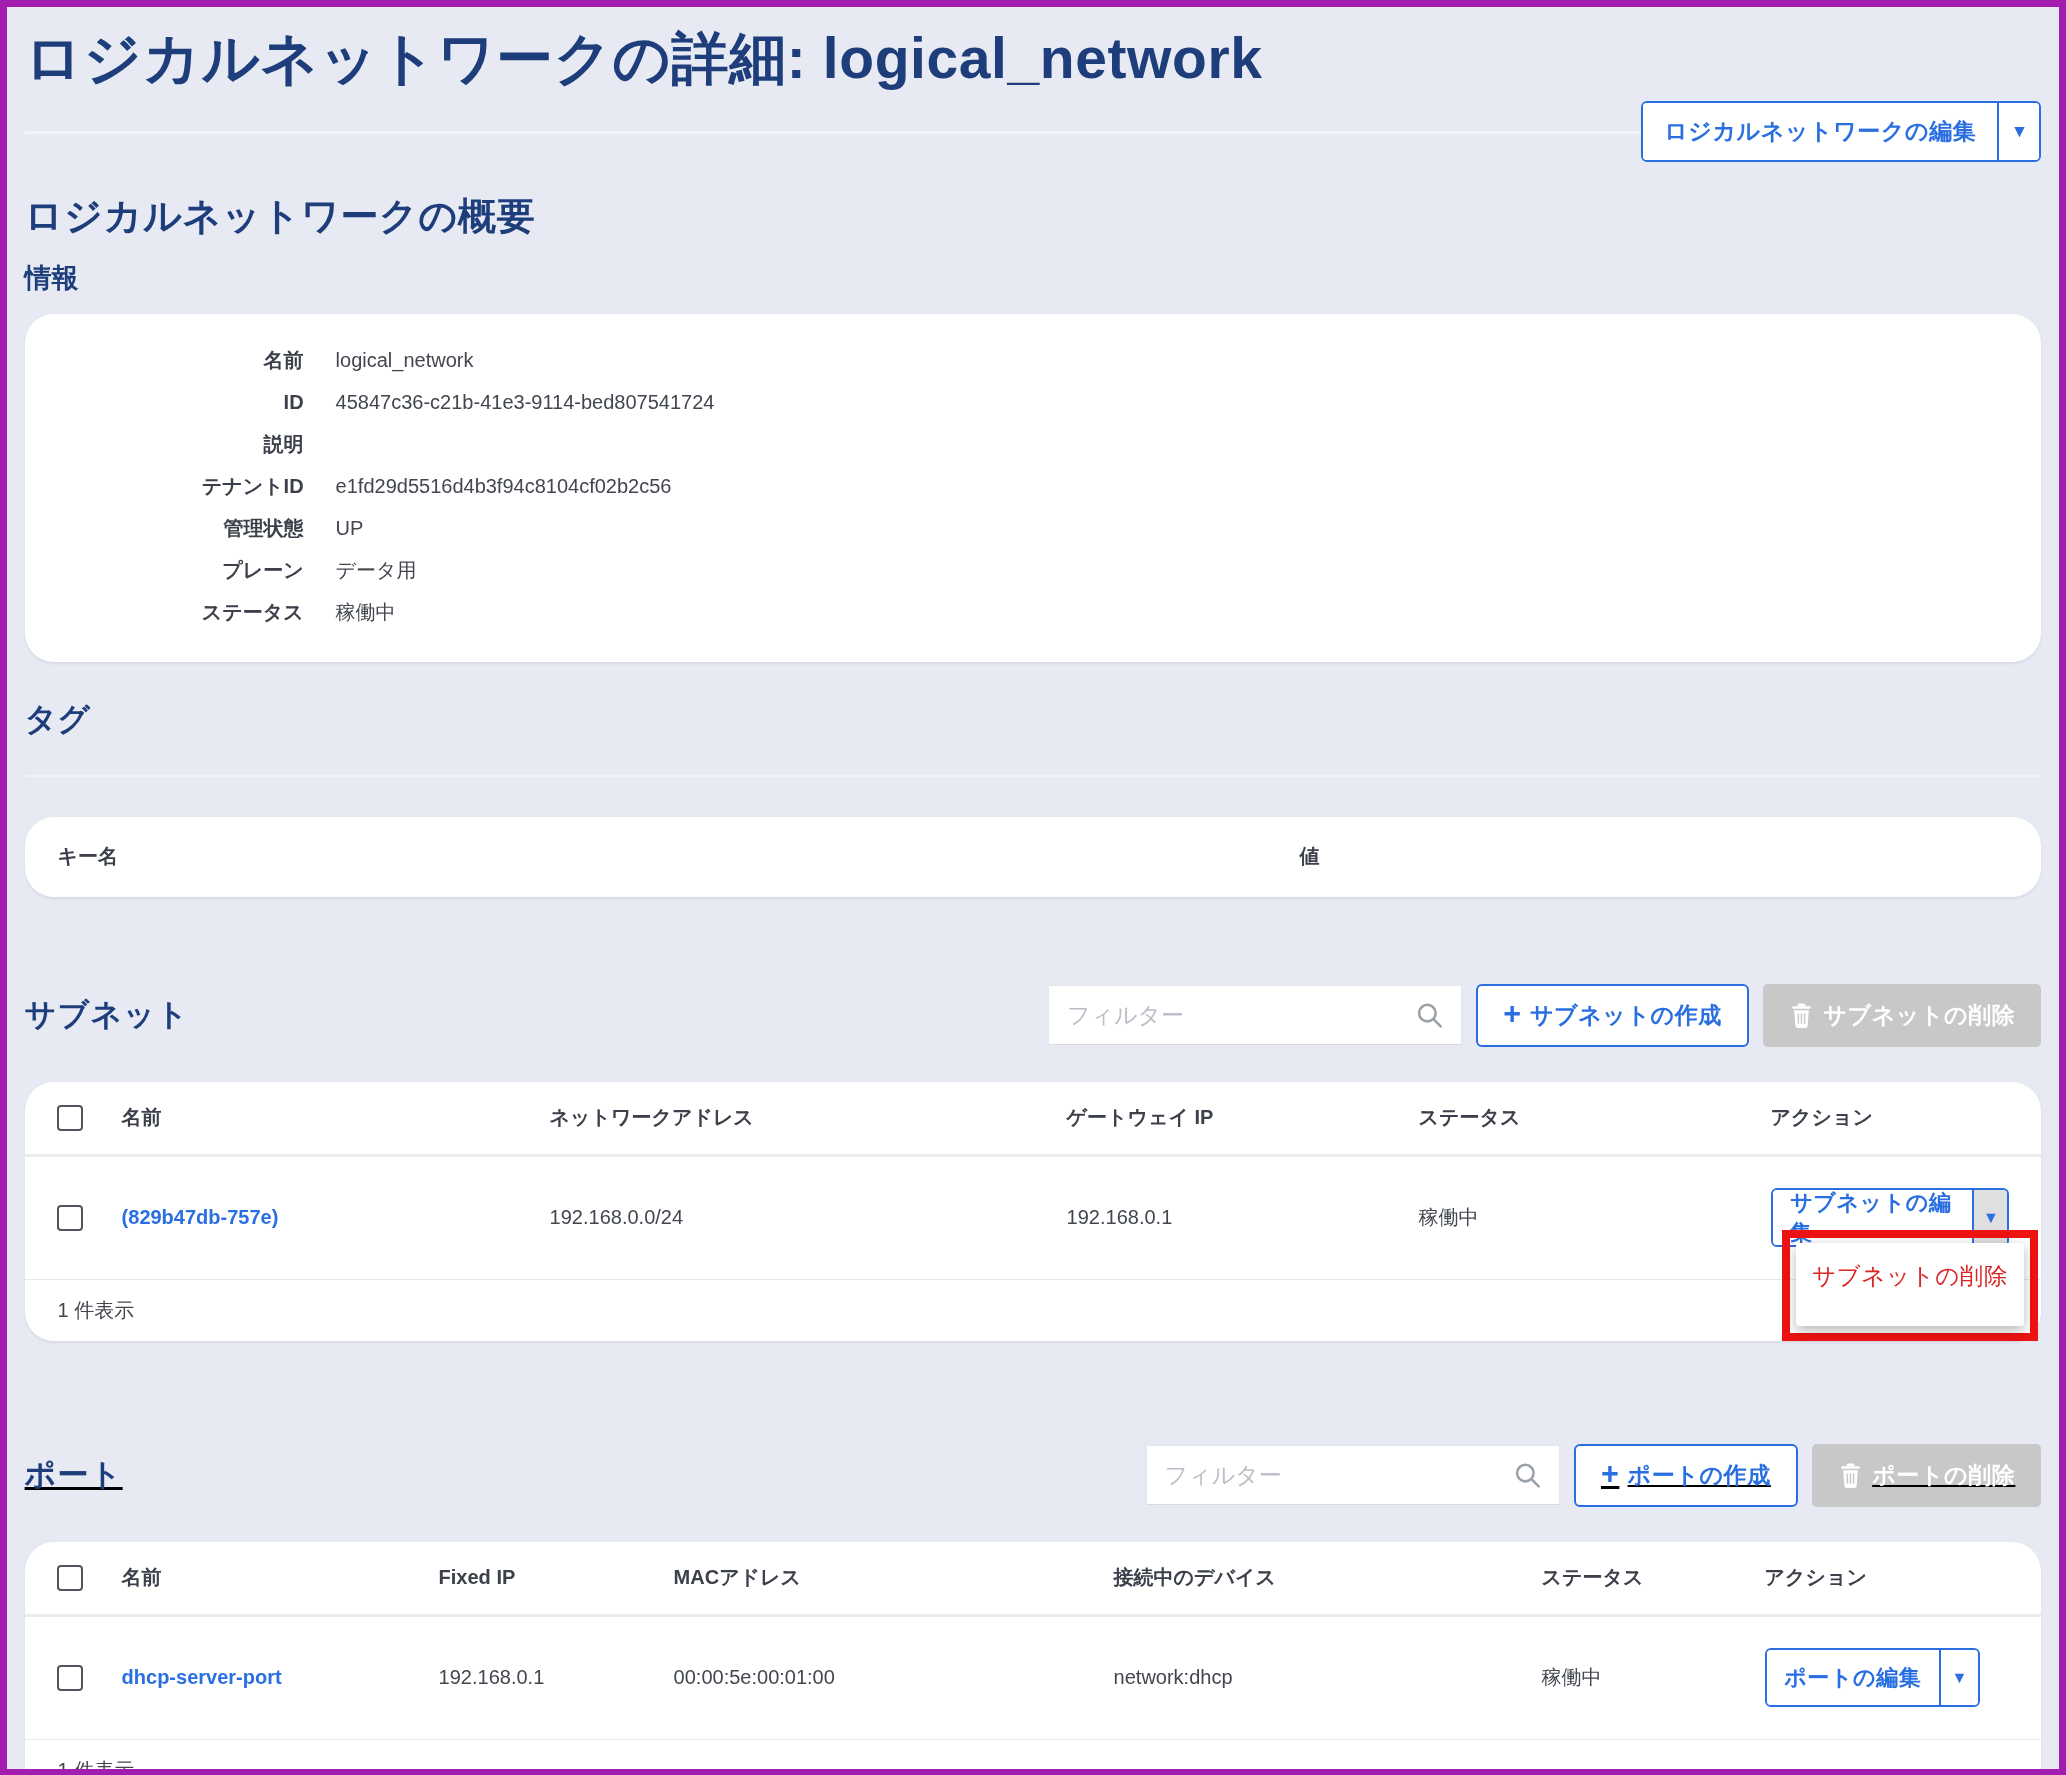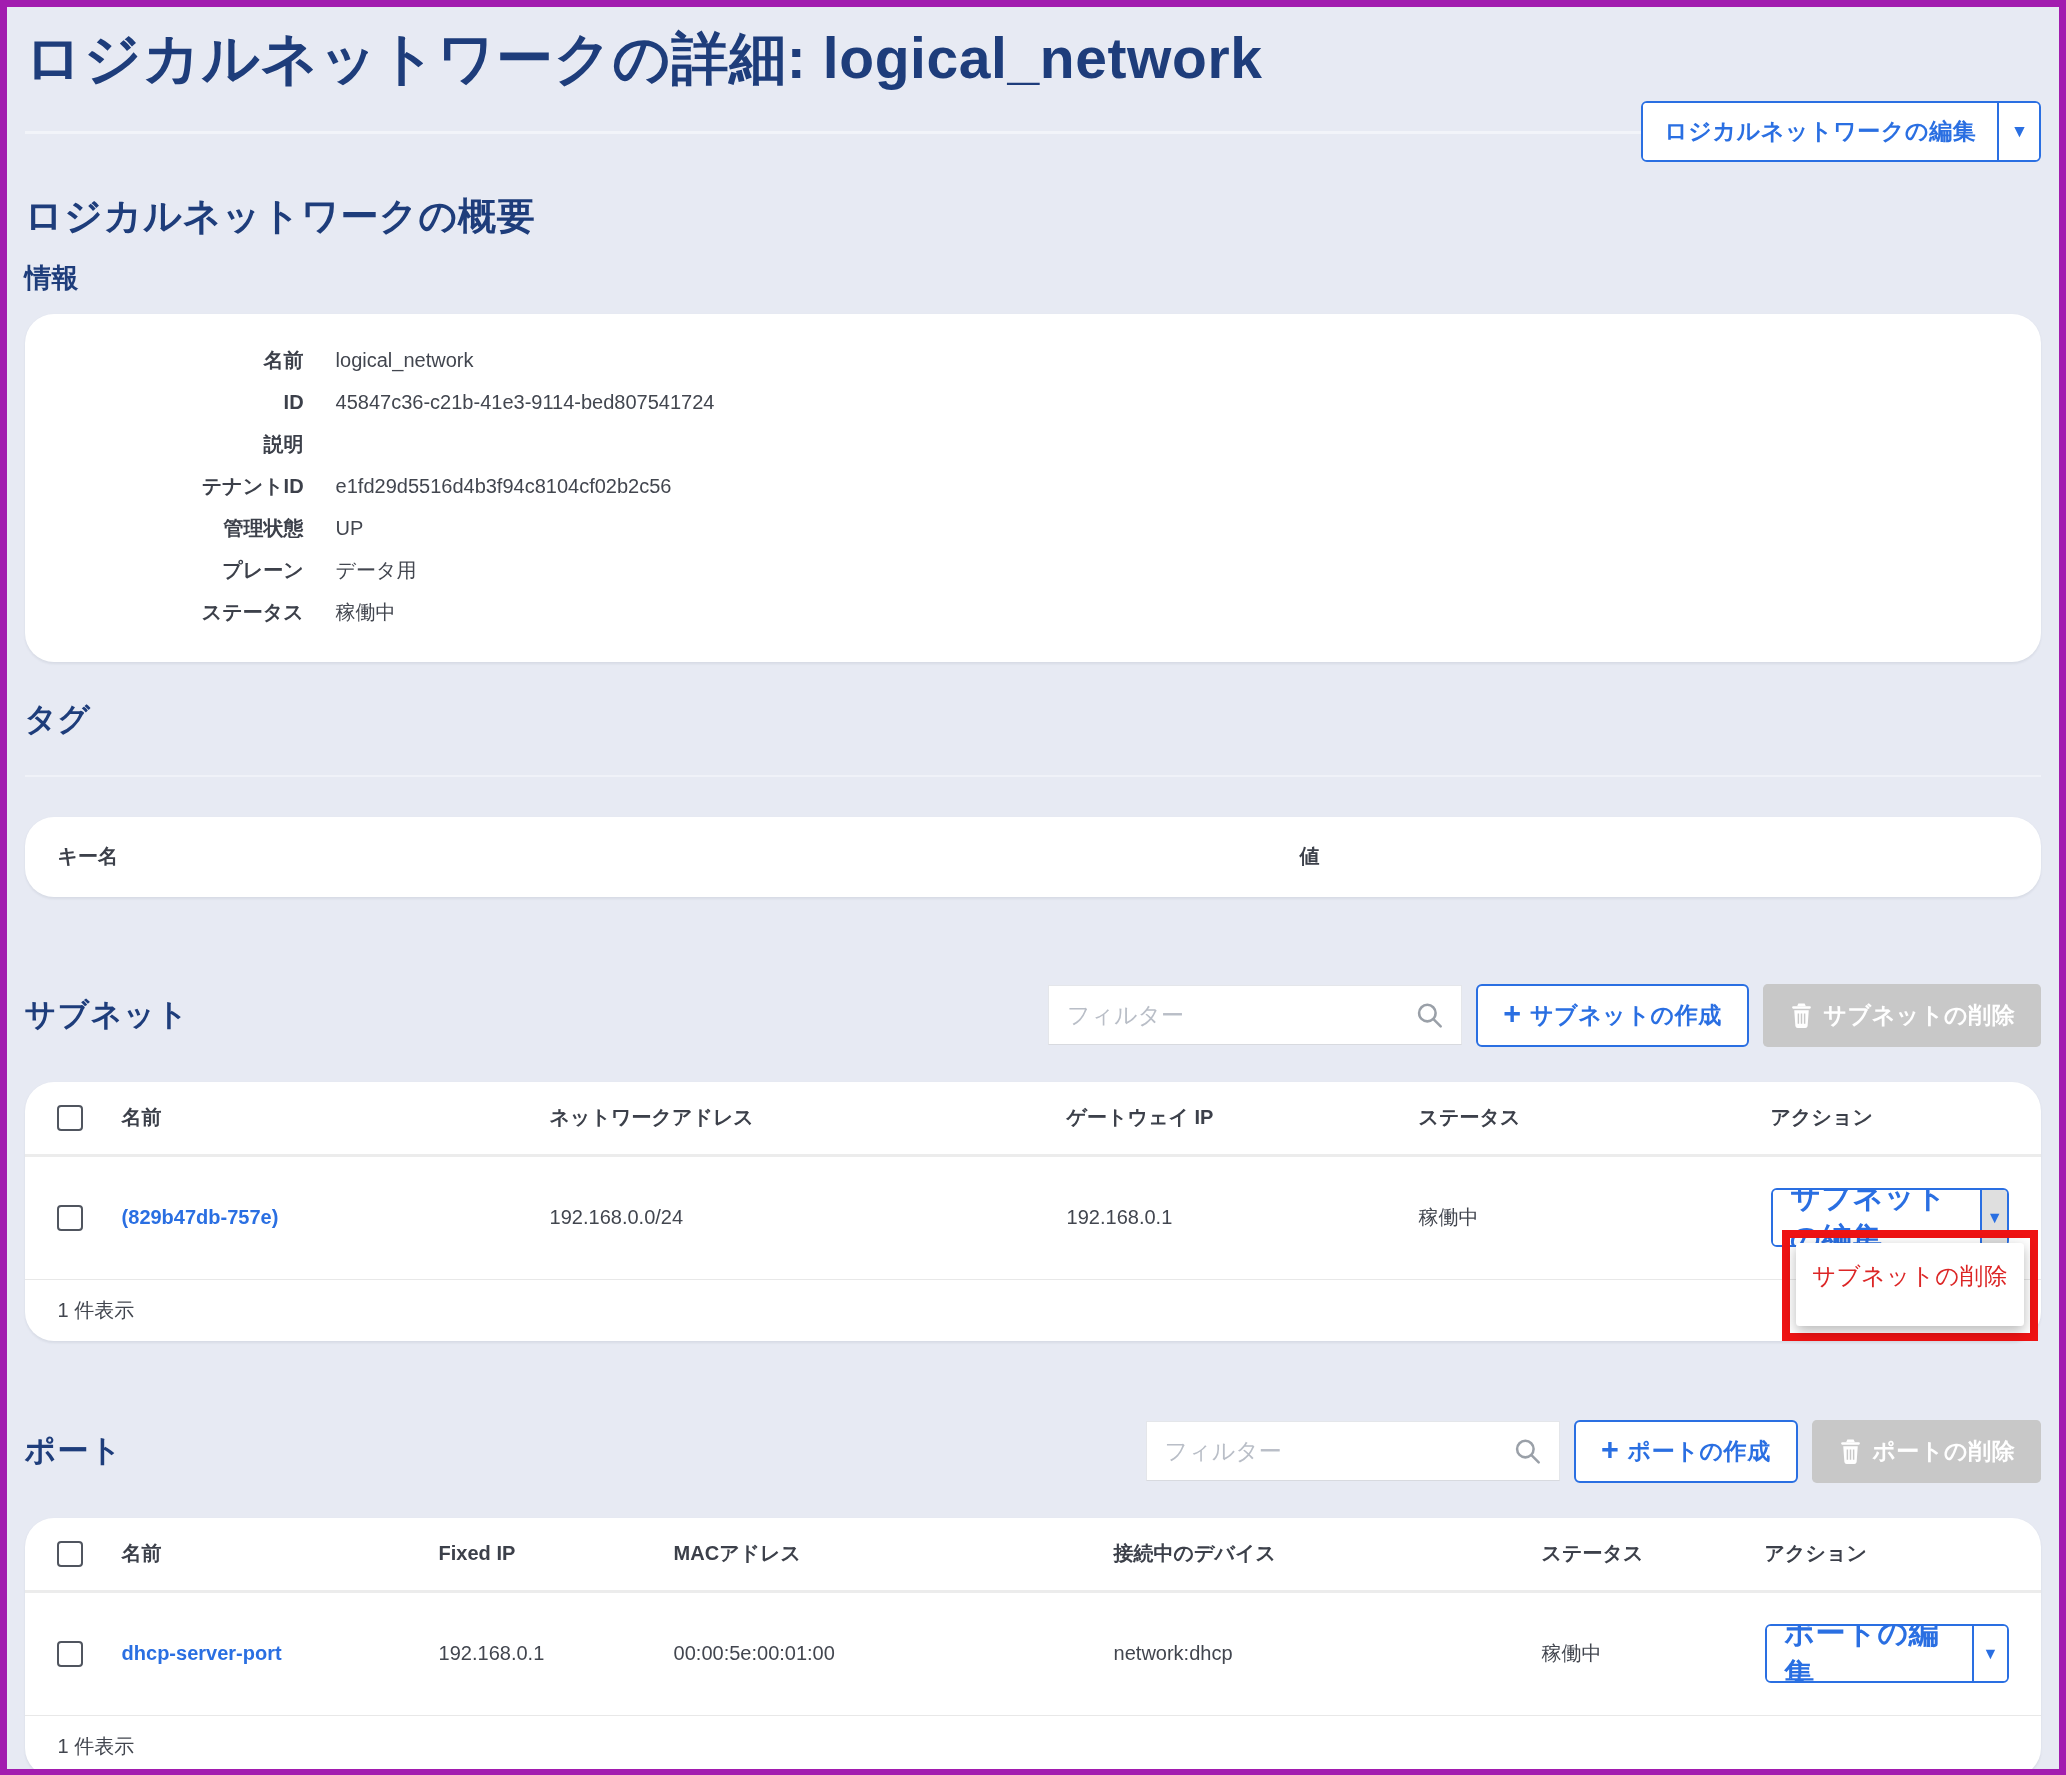--- a/index.html
+++ b/index.html
@@ -59,21 +59,21 @@
     color:#2a6fe2; font-size:23px; font-weight:bold; letter-spacing:0.6px;
     background:#fff;
   }
   .split-btn .caret{
     display:flex; align-items:center; justify-content:center;
     width:42px; border-left:2.3px solid #2a6fe2;
     color:#2a6fe2; font-size:17.6px; background:#fff;
   }
   .split-btn .caret.pressed{ background:#dfdfdf; }
   .row-btn{ height:59px; }
-  .row-btn .main{ font-size:30px; padding:0 17.6px; }
+  .row-btn .main{ font-size:22px; padding:0 17.6px; }
   .row-btn .caret{ width:39px; font-size:16px; }
 
   
   .info-card{ margin-top:17.6px; padding:26px 0 28px 0; }
   .info-row{
     display:grid; grid-template-columns:279px 1fr; column-gap:32px;
     min-height:42px; align-items:center;
   }
   .info-label{ text-align:right; font-size:20px; font-weight:bold; color:#3c404a; }
   .info-value{ font-size:20px; color:#42464f; }
@@ -85,21 +85,21 @@
     display:flex; align-items:center;
   }
   .tags-header .key{ padding-left:33px; font-size:20px; font-weight:bold; color:#3c404a; }
   .tags-header .val{ position:absolute; left:1275px; font-size:20px; font-weight:bold; color:#3c404a; }
 
   
   .section-head{
     margin-top:87px;
     display:flex; align-items:center; justify-content:space-between;
   }
-  .section-head.ports{ margin-top:79px; }
+  .section-head.ports{ margin-top:103px;text-decoration:underline; }
   .controls{ display:flex; align-items:center; gap:14px; }
   .filter-box{
     width:414px; height:60px; background:#fff; position:relative;
     border:0.6px solid #e4e6ea; border-bottom:1.8px solid #d8dadf;
   }
   .filter-box input{
     width:100%; height:100%; border:none; outline:none;
     font-size:23px; color:#42464f; padding:0 65px 0 17.6px;
     font-family:inherit; background:transparent;
   }

